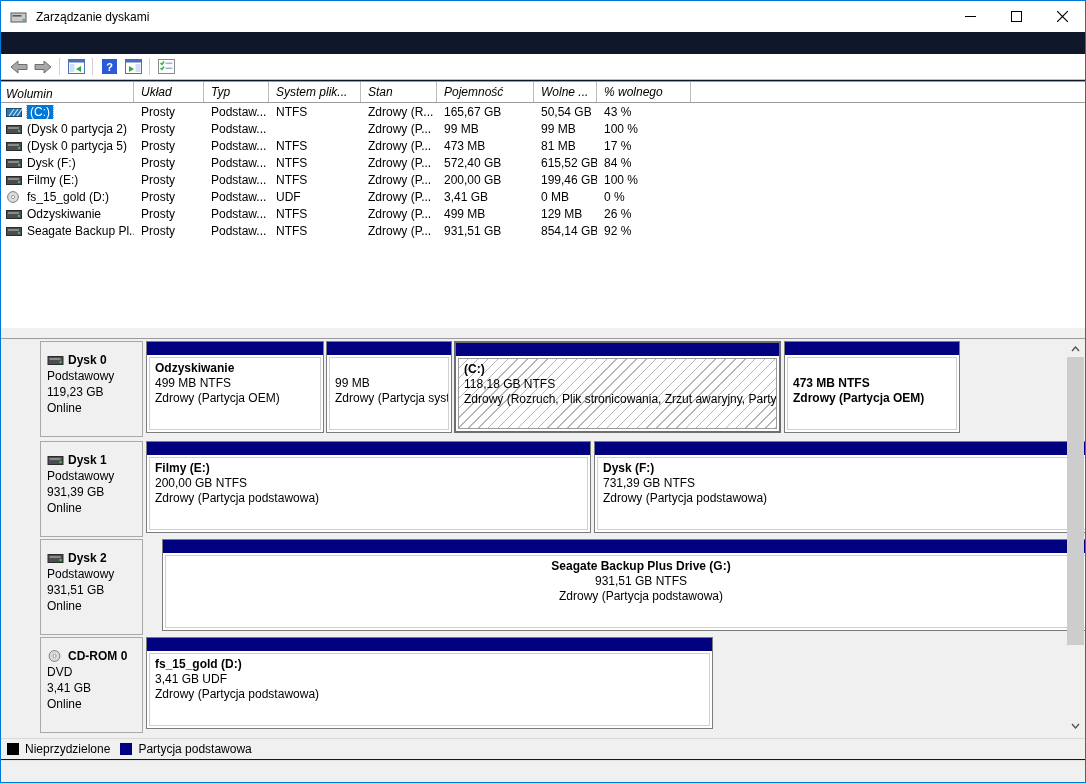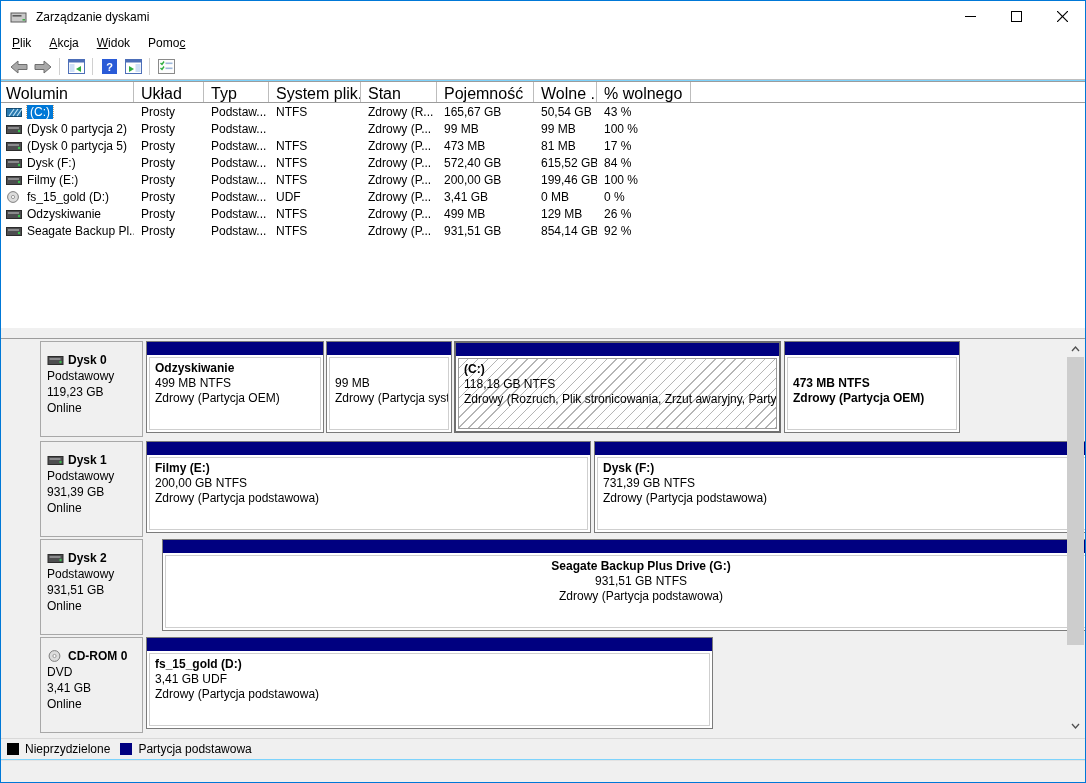--- a/index.html
+++ b/index.html
@@ -1,40 +1,40 @@
 <!DOCTYPE html>
 <html><head>
 <meta charset="utf-8">
 <style>
   * { margin:0; padding:0; box-sizing:border-box; }
   html,body { background:#ffffff; }
   .window {
     position:relative; width:1086px; height:783px;
-    border:1px solid #0078d7; background:#7dd3fc;
+    border:1px solid #0078d7; background:#0f172a;
     font-family:"Liberation Sans","DejaVu Sans",sans-serif;
     font-size:12px; color:#000; overflow:hidden;
   }
   
   .titlebar { position:absolute; top:0; left:0; width:100%; height:31px; background:#fff; display:flex; align-items:center; }
   .title-icon { margin:0 8px 0 9px; width:18px; height:16px; flex:0 0 auto; }
   .title-text { font-size:12px; }
   .caption-btns { position:absolute; right:0; top:0; height:31px; display:flex; }
   .cap-btn { width:46px; height:31px; display:flex; align-items:center; justify-content:center; }
   
   .menubar { position:absolute; top:31px; left:0; width:100%; height:22px; background:#fff; display:flex; align-items:center; padding-left:2px; }
   .menu-item { padding:0 9px; height:22px; line-height:22px; }
   .menu-item .key { text-decoration:underline; }
   
   .toolbar { position:absolute; top:53px; left:0; width:100%; height:26px; background:#fff; border-bottom:1px solid #bfbfbf; display:flex; align-items:center; padding-left:6px; }
   .tool-btn { width:24px; height:22px; display:flex; align-items:center; justify-content:center; }
   .tool-sep { width:1px; height:17px; background:#d0d0d0; margin:0 4px; }
   
   .list-pane { position:absolute; top:80px; left:0; width:100%; height:247px; background:#fff; border-top:1px solid #9c9c9c; }
   .list-header { display:flex; height:21px; border-bottom:1px solid #9c9c9c; }
-  .hcell { border-right:1px solid #bdbdbd; padding:3px 0 0 7px; font-size:16px; overflow:hidden; white-space:nowrap; }
+  .hcell { border-right:1px solid #bdbdbd; padding:3px 0 0 7px; font-size:12px; overflow:hidden; white-space:nowrap;font-style:italic; }
   .hfill { flex:1; border-right:none; }
   .lrow { display:flex; height:17px; align-items:center; white-space:nowrap; }
   .lcell { overflow:hidden; padding-left:7px; }
   .c0 { width:133px; display:flex; align-items:center; padding-left:5px; }
   .c1 { width:70px; } .c2 { width:65px; } .c3 { width:92px; } .c4 { width:76px; }
   .c5 { width:97px; } .c6 { width:63px; } .c7 { width:94px; }
   .vol-ic { width:16px; height:12px; margin-right:5px; flex:0 0 auto; }
   .sel-vol { background:#0078d7; color:#fff; padding:0 3px; outline:1px dotted #d0a878; }
   
   .splitter { position:absolute; top:327px; left:0; width:100%; height:11px; background:#f0f0f0; border-bottom:1px solid #9c9c9c; }
@@ -87,26 +87,20 @@
       </div>
       <div class="cap-btn">
         <svg width="11" height="11" viewBox="0 0 11 11">
             <line x1="0" y1="0" x2="11" y2="11" stroke="#000" stroke-width="1.2"></line>
             <line x1="11" y1="0" x2="0" y2="11" stroke="#000" stroke-width="1.2"></line>
           </svg>
       </div>
     </div>
   </div>
 
-  <div class="menubar">
-    <div class="menu-item"><span></span><span class="key">P</span><span>lik</span></div>
-    <div class="menu-item"><span></span><span class="key">A</span><span>kcja</span></div>
-    <div class="menu-item"><span></span><span class="key">W</span><span>idok</span></div>
-    <div class="menu-item"><span>Pomo</span><span class="key">c</span><span></span></div>
-  </div>
 
   <div class="toolbar">
     <div class="tool-btn">
       <svg width="18" height="14" viewBox="0 0 18 14">
           <path d="M8 1 L1 7 L8 13 L8 9.5 L17 9.5 L17 4.5 L8 4.5 Z" fill="#a9a9a9" stroke="#6e6e6e"></path>
         </svg>
     </div>
     <div class="tool-btn">
       <svg width="18" height="14" viewBox="0 0 18 14">
           <path d="M10 1 L17 7 L10 13 L10 9.5 L1 9.5 L1 4.5 L10 4.5 Z" fill="#a9a9a9" stroke="#6e6e6e"></path>

